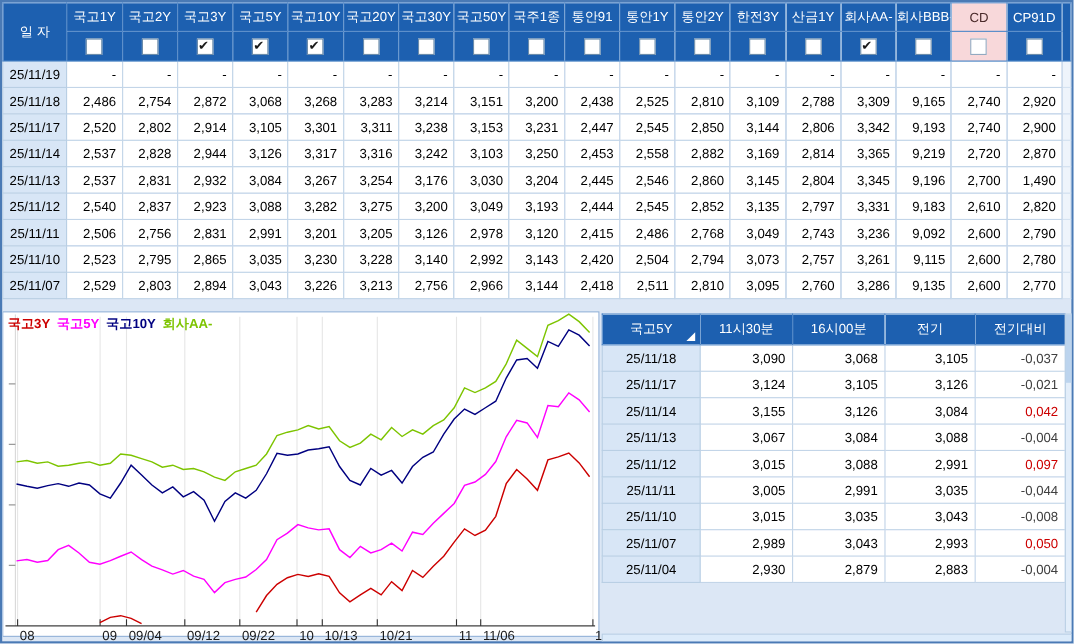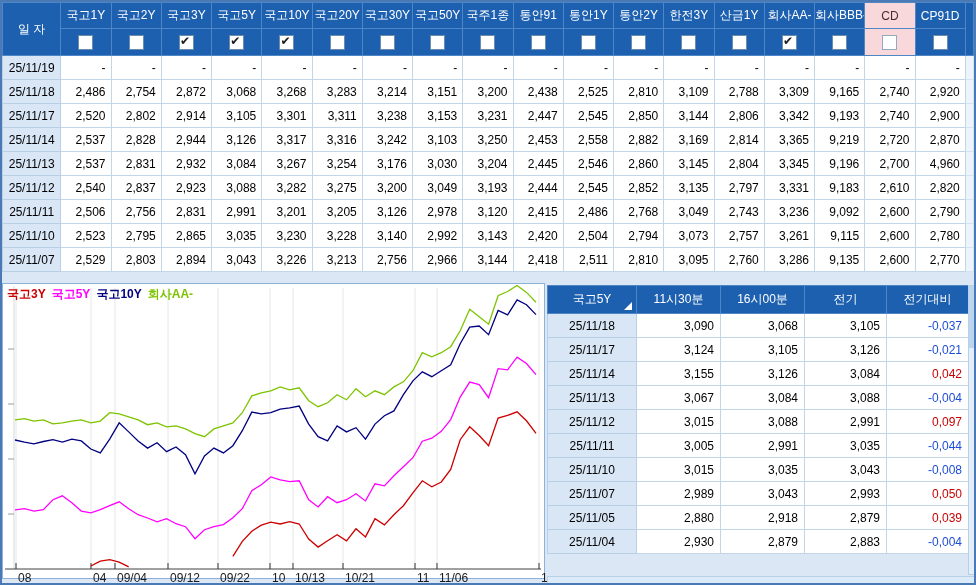--- a/index.html
+++ b/index.html
@@ -29,21 +29,21 @@
   .xlabel{position:absolute;top:287px;font-size:12px;color:#1a1a1a;white-space:nowrap;}
   
   .right-panel{position:absolute;left:545px;top:283px;width:429px;height:300px;}
   #detail-table{width:421px;}
   #detail-table th{background:#1d60b0;color:#fff;font-weight:normal;font-size:12px;
     border:1px solid #4f86c6;height:27px;padding:0;text-align:center;position:relative;}
   #detail-table td{background:#fff;border:1px solid #c3d5e8;font-size:12px;color:#000;
     text-align:right;padding:0 6px 0 0;height:23px;}
   #detail-table td.date{background:#d8e6f6;text-align:center;padding:0;border-color:#b9cfe4;}
   #detail-table td.up{color:#cc0000;}
-  #detail-table td.down{color:#1d4ed8;}
+  #detail-table td.down{color:#404040;}
   .sort-tri{position:absolute;right:4px;bottom:3px;width:0;height:0;
     border-left:8px solid transparent;border-bottom:8px solid #fff;}
   .vscroll{position:absolute;left:421px;top:0;width:8px;height:290px;background:#e3eefa;
     border:1px solid #b9cfe4;box-sizing:border-box;}
   .vscroll .thumb{position:absolute;left:0;top:0;width:6px;height:62px;background:#bcd4ee;}
   .hscroll{position:absolute;left:0;top:291px;width:429px;height:9px;background:#dcebfa;
     border:1px solid #b9cfe4;box-sizing:border-box;}
 </style>
 </head>
 <body>
@@ -218,21 +218,21 @@
           <td>3,030</td>
           <td>3,204</td>
           <td>2,445</td>
           <td>2,546</td>
           <td>2,860</td>
           <td>3,145</td>
           <td>2,804</td>
           <td>3,345</td>
           <td>9,196</td>
           <td>2,700</td>
-          <td>4,960</td>
+          <td>1,490</td>
           <td class="scroll-td"></td>
         </tr>
         <tr>
           <td class="date">25/11/12</td>
           <td>2,540</td>
           <td>2,837</td>
           <td>2,923</td>
           <td>3,088</td>
           <td>3,282</td>
           <td>3,275</td>
@@ -350,21 +350,21 @@
         <line x1="434" y1="279" x2="434" y2="285" stroke="#333333" stroke-width="1"></line>
         <line x1="536" y1="279" x2="536" y2="285" stroke="#333333" stroke-width="1"></line>
         <path d="M87.8 282.0 L97.3 277.2 L106.7 275.7 L116.2 278.1 L125.7 282.9 M229.9 272.4 L239.3 257.4 L248.8 247.2 L258.3 241.2 L267.8 238.2 L277.2 240.0 L286.7 237.6 L296.2 240.0 L305.7 255.0 L315.1 263.1 L324.6 256.8 L334.1 250.8 L343.5 256.8 L353.0 244.8 L362.5 252.9 L372.0 234.6 L381.4 240.9 L390.9 230.7 L400.4 221.7 L409.9 208.8 L419.3 196.8 L428.8 202.8 L438.3 198.0 L447.7 185.4 L457.2 155.7 L466.7 142.8 L476.2 151.5 L485.6 161.7 L495.1 134.1 L504.6 131.4 L514.1 127.8 L523.5 136.8 L533.0 149.4" fill="none" stroke="#cc0000" stroke-width="1.3"></path>
         <path d="M12.0 225.9 L21.5 224.7 L30.9 227.1 L40.4 225.6 L49.9 215.7 L59.4 211.8 L68.8 218.7 L78.3 227.1 L87.8 228.9 L97.3 225.6 L106.7 221.7 L116.2 217.8 L125.7 224.7 L135.1 230.7 L144.6 234.0 L154.1 237.9 L163.6 234.6 L173.0 239.7 L182.5 242.7 L192.0 254.7 L201.5 245.7 L210.9 242.7 L220.4 240.6 L229.9 233.7 L239.3 224.7 L248.8 206.7 L258.3 200.7 L267.8 192.9 L277.2 195.9 L286.7 197.7 L296.2 196.8 L305.7 215.7 L315.1 222.9 L324.6 212.7 L334.1 218.7 L343.5 215.7 L353.0 209.7 L362.5 216.9 L372.0 199.8 L381.4 201.9 L390.9 191.7 L400.4 182.7 L409.9 173.7 L419.3 157.2 L428.8 154.2 L438.3 147.3 L447.7 135.6 L457.2 113.1 L466.7 98.1 L476.2 100.5 L485.6 113.7 L495.1 84.6 L504.6 85.8 L514.1 73.2 L523.5 79.5 L533.0 90.6" fill="none" stroke="#ff00ff" stroke-width="1.3"></path>
         <path d="M12.0 156.0 L21.5 158.1 L30.9 159.9 L40.4 157.5 L49.9 155.7 L59.4 158.1 L68.8 155.1 L78.3 156.9 L87.8 165.0 L97.3 168.9 L106.7 155.1 L116.2 138.9 L125.7 147.9 L135.1 156.9 L144.6 164.1 L154.1 158.7 L163.6 167.7 L173.0 162.9 L182.5 170.7 L192.0 189.9 L201.5 171.9 L210.9 164.1 L220.4 168.9 L229.9 161.7 L239.3 146.7 L248.8 128.1 L258.3 129.9 L267.8 128.7 L277.2 125.1 L286.7 123.9 L296.2 122.1 L305.7 140.1 L315.1 152.7 L324.6 156.9 L334.1 141.9 L343.5 147.9 L353.0 143.7 L362.5 155.1 L372.0 140.1 L381.4 131.7 L390.9 126.9 L400.4 110.7 L409.9 96.9 L419.3 87.9 L428.8 92.7 L438.3 86.7 L447.7 80.7 L457.2 59.7 L466.7 43.2 L476.2 42.0 L485.6 50.7 L495.1 26.4 L504.6 30.9 L514.1 15.9 L523.5 20.7 L533.0 30.6" fill="none" stroke="#000080" stroke-width="1.3"></path>
         <path d="M12.0 135.9 L21.5 134.7 L30.9 137.1 L40.4 135.9 L49.9 139.8 L59.4 138.9 L68.8 137.1 L78.3 135.9 L87.8 138.9 L97.3 137.1 L106.7 128.7 L116.2 129.9 L125.7 132.9 L135.1 135.9 L144.6 140.7 L154.1 138.9 L163.6 142.8 L173.0 141.9 L182.5 144.9 L192.0 149.7 L201.5 152.7 L210.9 144.9 L220.4 141.9 L229.9 138.9 L239.3 128.7 L248.8 111.9 L258.3 108.9 L267.8 106.8 L277.2 102.9 L286.7 105.9 L296.2 103.8 L305.7 116.7 L315.1 122.7 L324.6 118.8 L334.1 110.7 L343.5 115.8 L353.0 104.7 L362.5 112.8 L372.0 106.8 L381.4 110.7 L390.9 102.9 L400.4 97.8 L409.9 86.7 L419.3 68.7 L428.8 72.9 L438.3 68.7 L447.7 62.7 L457.2 46.8 L466.7 25.2 L476.2 32.7 L485.6 40.2 L495.1 11.7 L504.6 7.5 L514.1 1.5 L523.5 8.4 L533.0 18.3" fill="none" stroke="#7dc400" stroke-width="1.3"></path>
       </svg>
     <div class="chart-legend" id="chart-legend"><span style="color: rgb(204, 0, 0);">국고3Y</span><span style="color: rgb(255, 0, 255);">국고5Y</span><span style="color: rgb(0, 0, 128);">국고10Y</span><span style="color: rgb(125, 196, 0);">회사AA-</span></div>
     <div id="chart-xlabels">
         <span class="xlabel" style="left: 15px;">08</span>
-        <span class="xlabel" style="left: 90px;">04</span>
+        <span class="xlabel" style="left: 90px;">09</span>
         <span class="xlabel" style="left: 114px;">09/04</span>
         <span class="xlabel" style="left: 167px;">09/12</span>
         <span class="xlabel" style="left: 217px;">09/22</span>
         <span class="xlabel" style="left: 269px;">10</span>
         <span class="xlabel" style="left: 292px;">10/13</span>
         <span class="xlabel" style="left: 342px;">10/21</span>
         <span class="xlabel" style="left: 414px;">11</span>
         <span class="xlabel" style="left: 436px;">11/06</span>
         <span class="xlabel" style="left: 538px;">1</span>
       </div>
@@ -439,27 +439,20 @@
             <td class="down">-0,008</td>
           </tr>
           <tr>
             <td class="date">25/11/07</td>
             <td>2,989</td>
             <td>3,043</td>
             <td>2,993</td>
             <td class="up">0,050</td>
           </tr>
           <tr>
-            <td class="date">25/11/05</td>
-            <td>2,880</td>
-            <td>2,918</td>
-            <td>2,879</td>
-            <td class="up">0,039</td>
-          </tr>
-          <tr>
             <td class="date">25/11/04</td>
             <td>2,930</td>
             <td>2,879</td>
             <td>2,883</td>
             <td class="down">-0,004</td>
           </tr>
         </tbody>
     </table>
     <div class="vscroll">
       <div class="thumb"></div>

